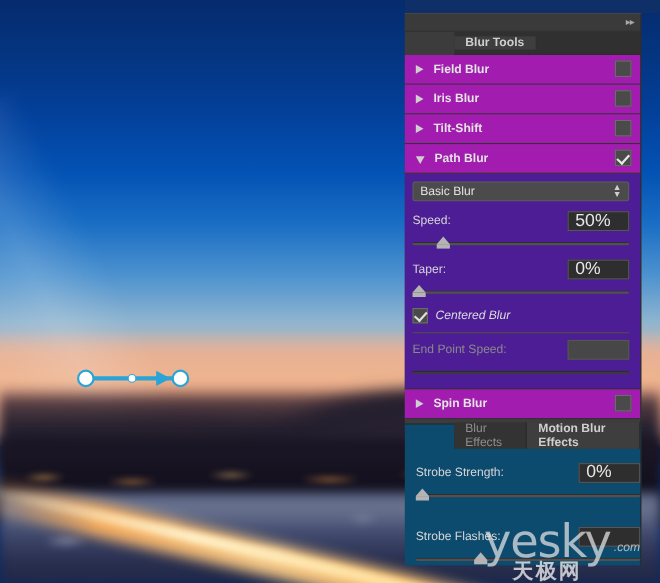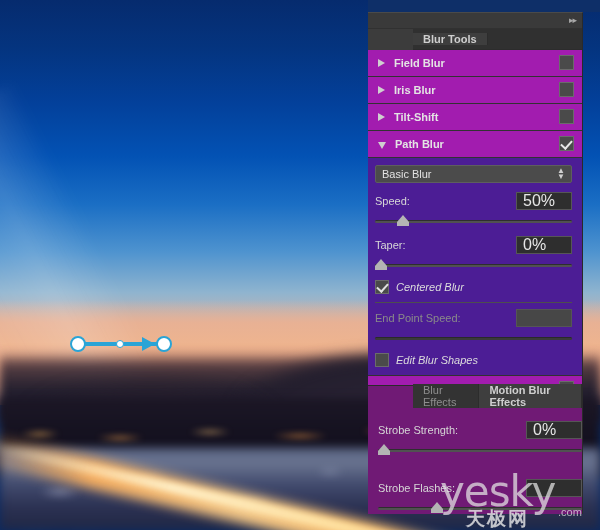--- a/index.html
+++ b/index.html
@@ -235,39 +235,39 @@
     content: ""; position: absolute; left: 3px; top: 0px;
     width: 5px; height: 9px; border: solid #e0e0e0;
     border-width: 0 2px 2px 0; transform: rotate(42deg);
   }
   .check-label { font-size: 11px; color: #dcdcdc; }
   .hr { height: 1px; background: #4e4e4e; margin: 8px 0 6px 0; }
 
   
   #effects-panel {
     position: absolute; left: 368px; top: 385px; width: 215px; height: 129px;
-    background: #701a75; border-right: 1px solid #2a2a2a;
+    background: #0c4a6e; border-right: 1px solid #2a2a2a;
     border-top: 1px solid #2a2a2a;
   }
   .effects-body { padding: 14px 0 0 10px; }
   .eff-group { margin-bottom: 22px; }
 
   
   #watermark {
     position: absolute; left: 440px; top: 472px; width: 160px; height: 58px;
     pointer-events: none; user-select: none;
   }
   .wm-main {
     position: absolute; left: 0; top: 0;
     font-family: "DejaVu Sans", sans-serif; font-size: 42px; font-weight: normal;
     color: rgba(230,230,230,0.72); letter-spacing: -1px; line-height: 40px;
   }
   .wm-com {
-    position: absolute; left: 118px; top: 34px;
-    font-size: 11px; color: rgba(225,225,225,0.75);
+    position: absolute; left: 118px; top: 20px;
+    font-size: 11px; color: rgba(225,225,225,0.75); font-style: italic;
   }
   .wm-cn {
     position: absolute; left: 26px; top: 34px;
     font-family: "DejaVu Sans", sans-serif; font-size: 19px; font-weight: bold;
     color: rgba(235,235,235,0.8); letter-spacing: 2px;
   }
 </style>
 </head>
 <body>
 
@@ -370,24 +370,20 @@
       <div class="hr"></div>
 
       <div class="field-row">
         <span class="field-label disabled">End Point Speed:</span>
         <span class="num-field disabled"></span>
       </div>
       <div class="slider">
         <div class="slider-track disabled"></div>
       </div>
 
-      <div class="check-row">
-        <span class="cbox"></span>
-        <span class="check-label">Edit Blur Shapes</span>
-      </div>
     </div>
 
     <div class="section-row">
       <span class="tri"></span>
       <span class="section-label">Spin Blur</span>
       <span class="sec-check"></span>
     </div>
   </div>
 
   <div id="effects-panel">

